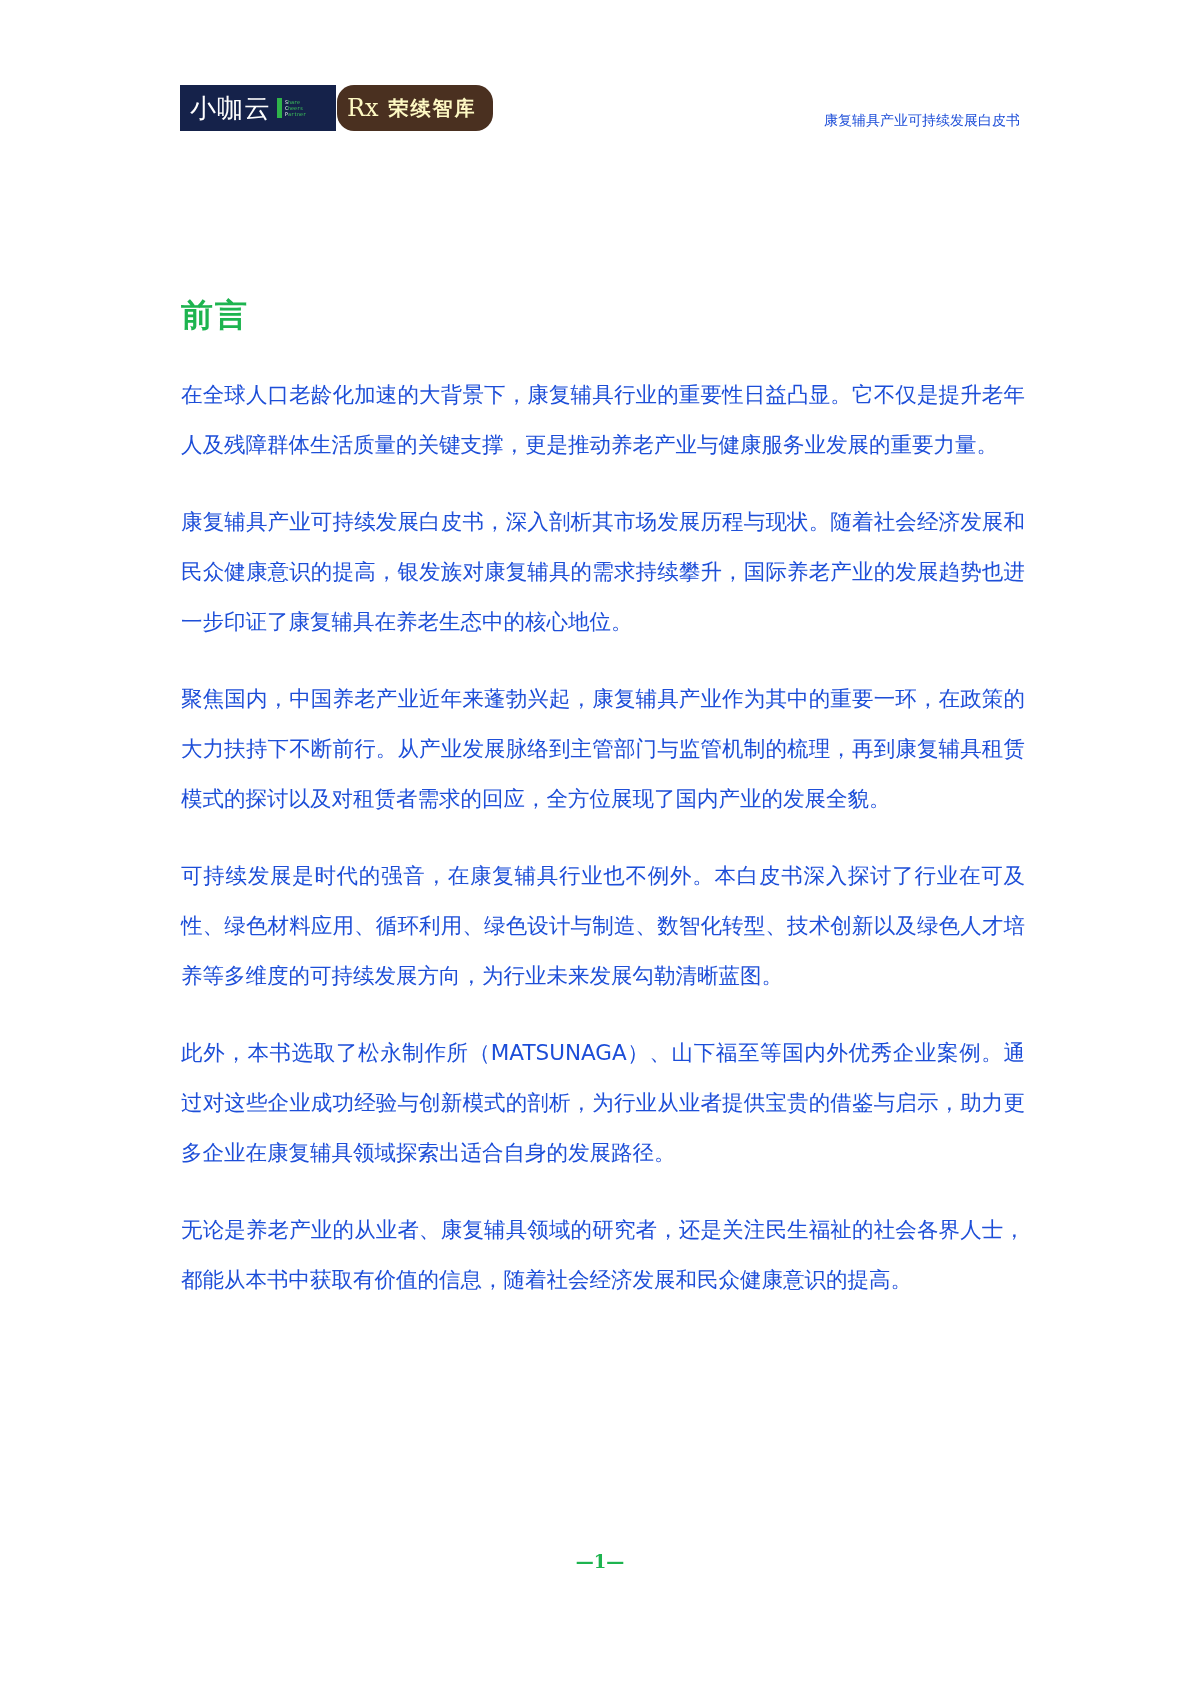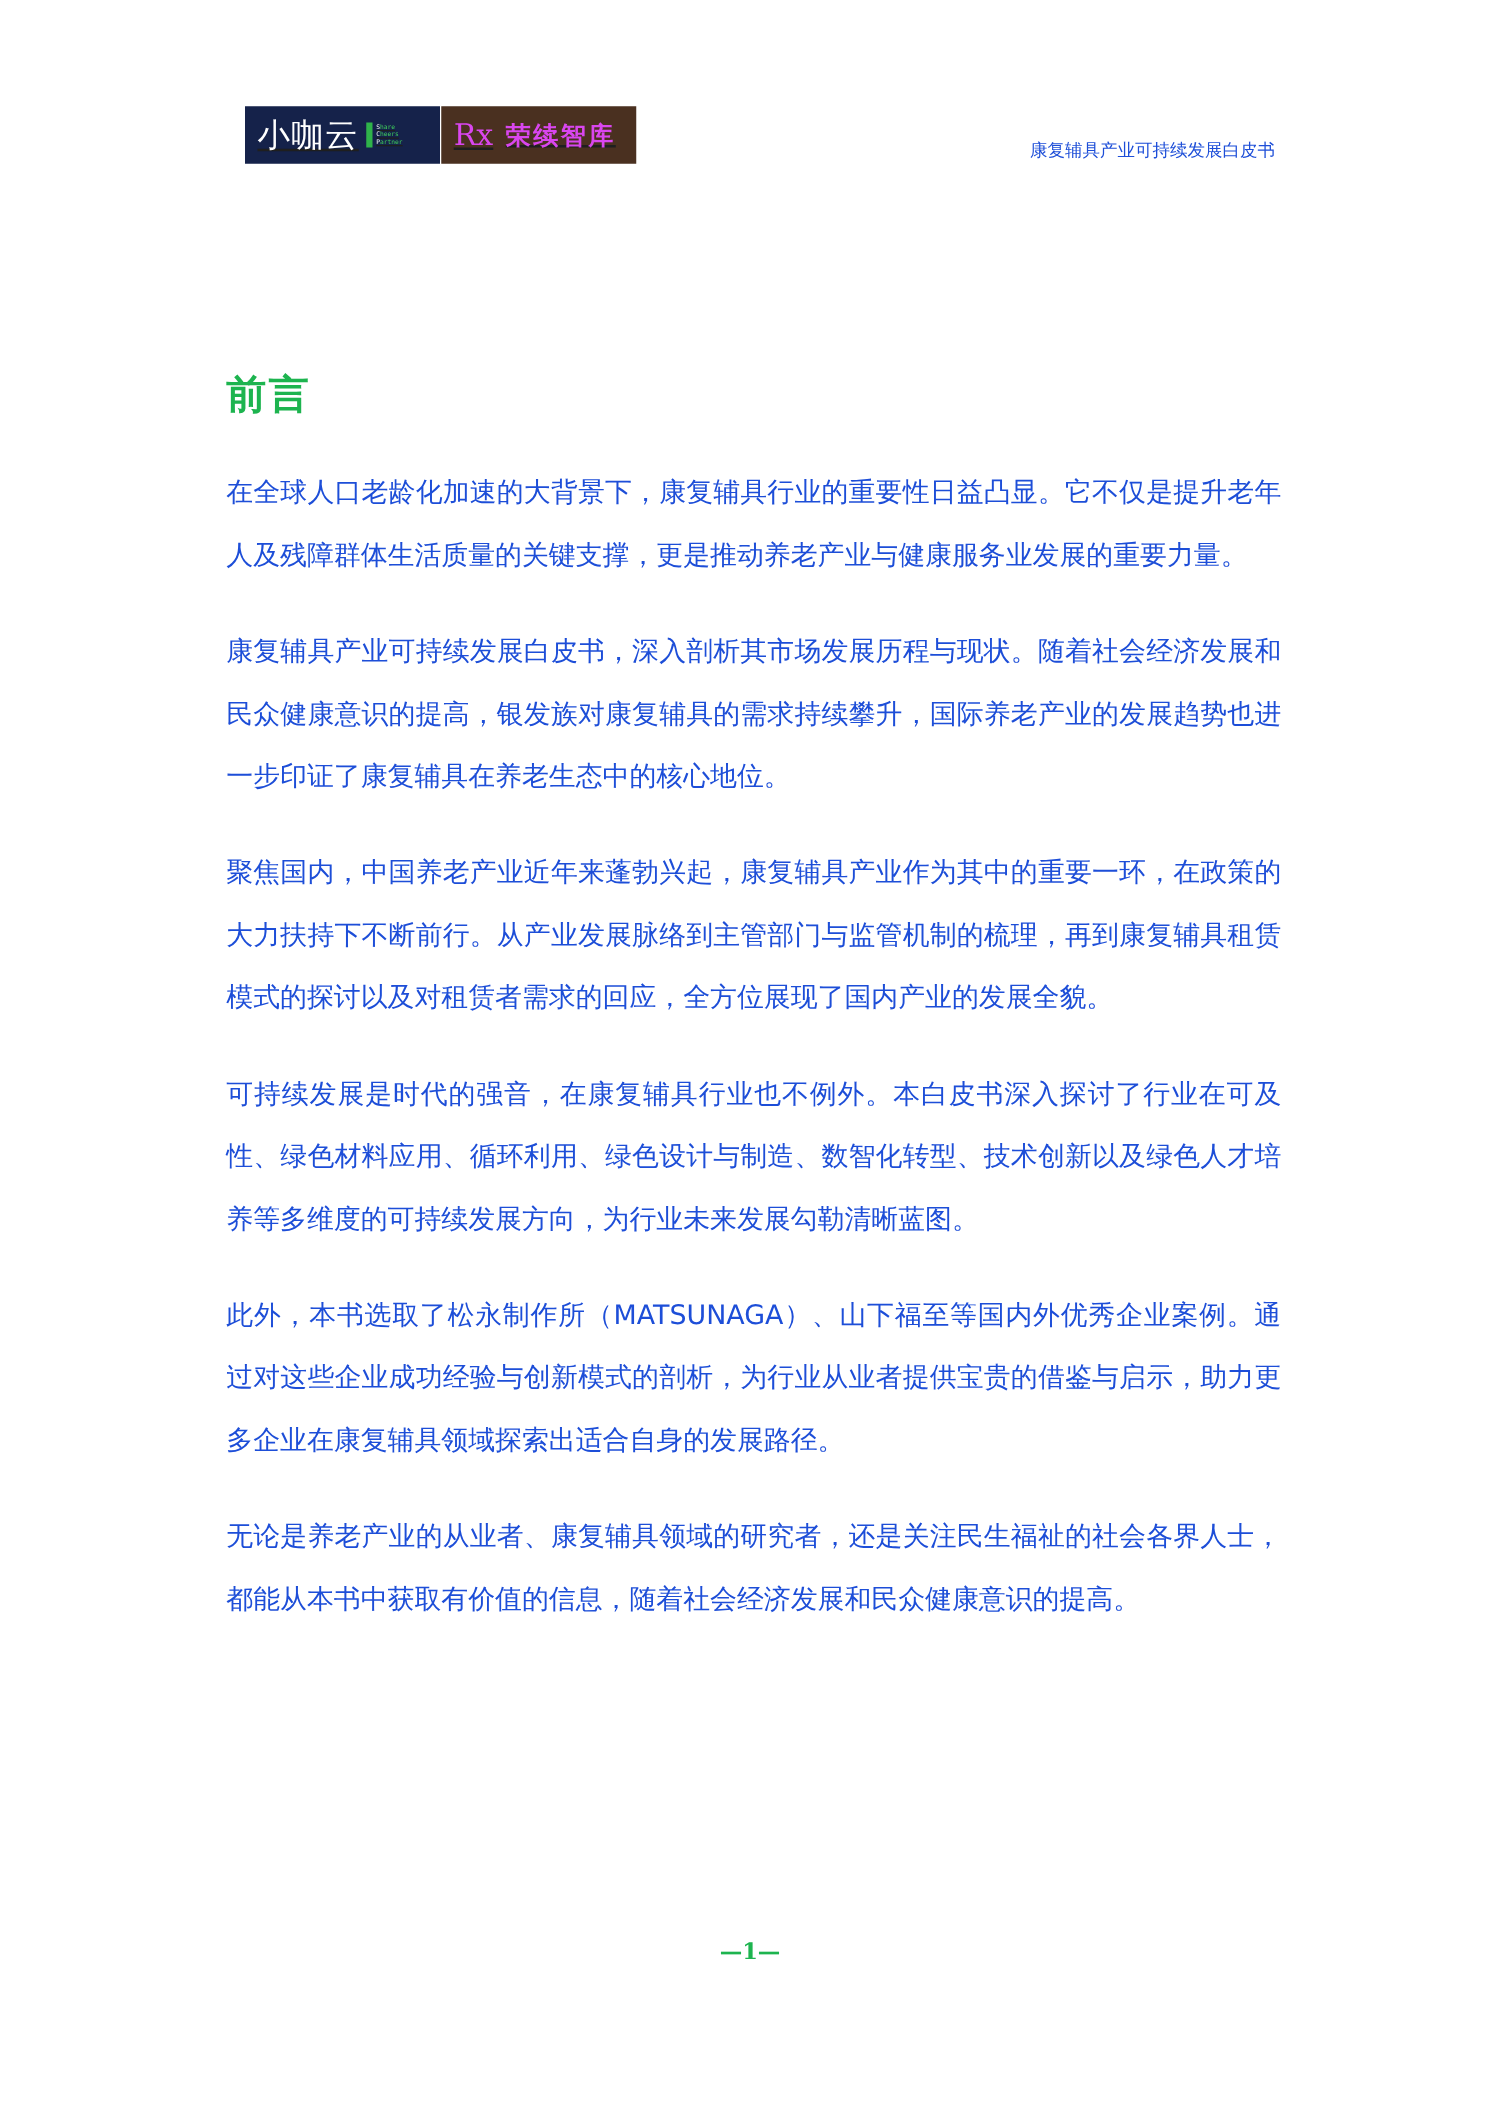--- a/index.html
+++ b/index.html
@@ -2,39 +2,39 @@
 <html><head>
 <meta charset="utf-8">
 <style>
   html, body { margin: 0; padding: 0; background: #ffffff; }
   body {
     width: 1200px; height: 1698px; position: relative; overflow: hidden;
     font-family: "DejaVu Sans", "Liberation Sans", sans-serif;
     color: #1f1f1f;
   }
   .logo {
-    position: absolute; left: 196px; top: 85px; height: 32px; display: flex; text-decoration: underline;
+    position: absolute; left: 180px; top: 85px; height: 32px; display: flex;
   }
   .logo-left {
     width: 156px; height: 46px; background: #15224a; display: flex; align-items: center;
     padding-left: 10px; box-sizing: border-box; color: #ffffff;
   }
   .logo-left .brand {
     font-size: 26px; letter-spacing: 1px; font-weight: normal;
   }
   .logo-left .bar { width: 5px; height: 20px; background: #2fb34a; margin-left: 6px; }
   .logo-left .tag {
     display: flex; flex-direction: column; margin-left: 3px; font-size: 5px; line-height: 6px;
     font-family: "DejaVu Sans Mono", monospace;
   }
   .logo-left .tag span:first-letter { color: #ffffff; }
   .logo-left .tag span { color: #3fcf5b; }
   .logo-right {
     width: 156px; height: 46px; background: #4a3020; margin-left: 1px; display: flex; align-items: center;
-    padding-left: 10px; box-sizing: border-box; color: #d946ef;
+    padding-left: 10px; box-sizing: border-box; color: #fef9c3; border-radius: 17px;
   }
   .logo-right .rx { font-family: "DejaVu Serif", serif; font-size: 24px; margin-right: 10px; }
   .logo-right .name { font-size: 20px; font-weight: bold; letter-spacing: 2px; }
   .header-title {
     position: absolute; right: 180px; top: 112px; font-size: 14px; color: #1d4ed8;
   }
   .section-title {
     position: absolute; left: 181px; top: 294px; font-size: 32px; font-weight: bold; color: #1db44f;
     margin: 0; letter-spacing: 2px; font-family: Liberation Serif, serif;
   }

